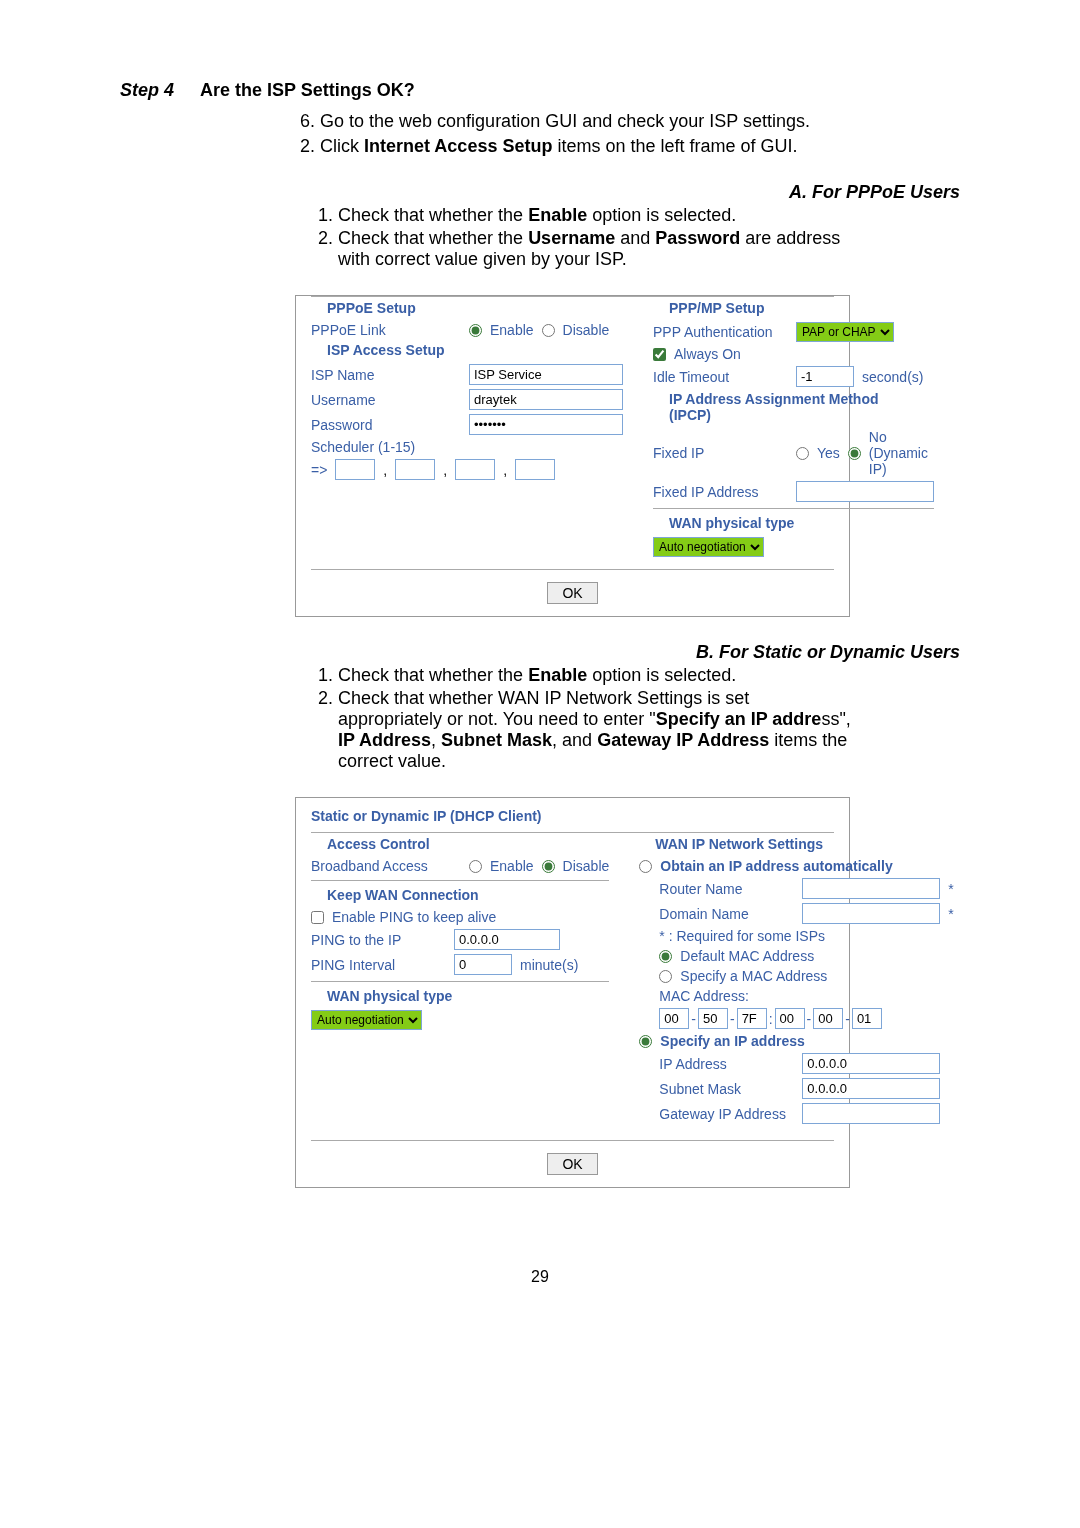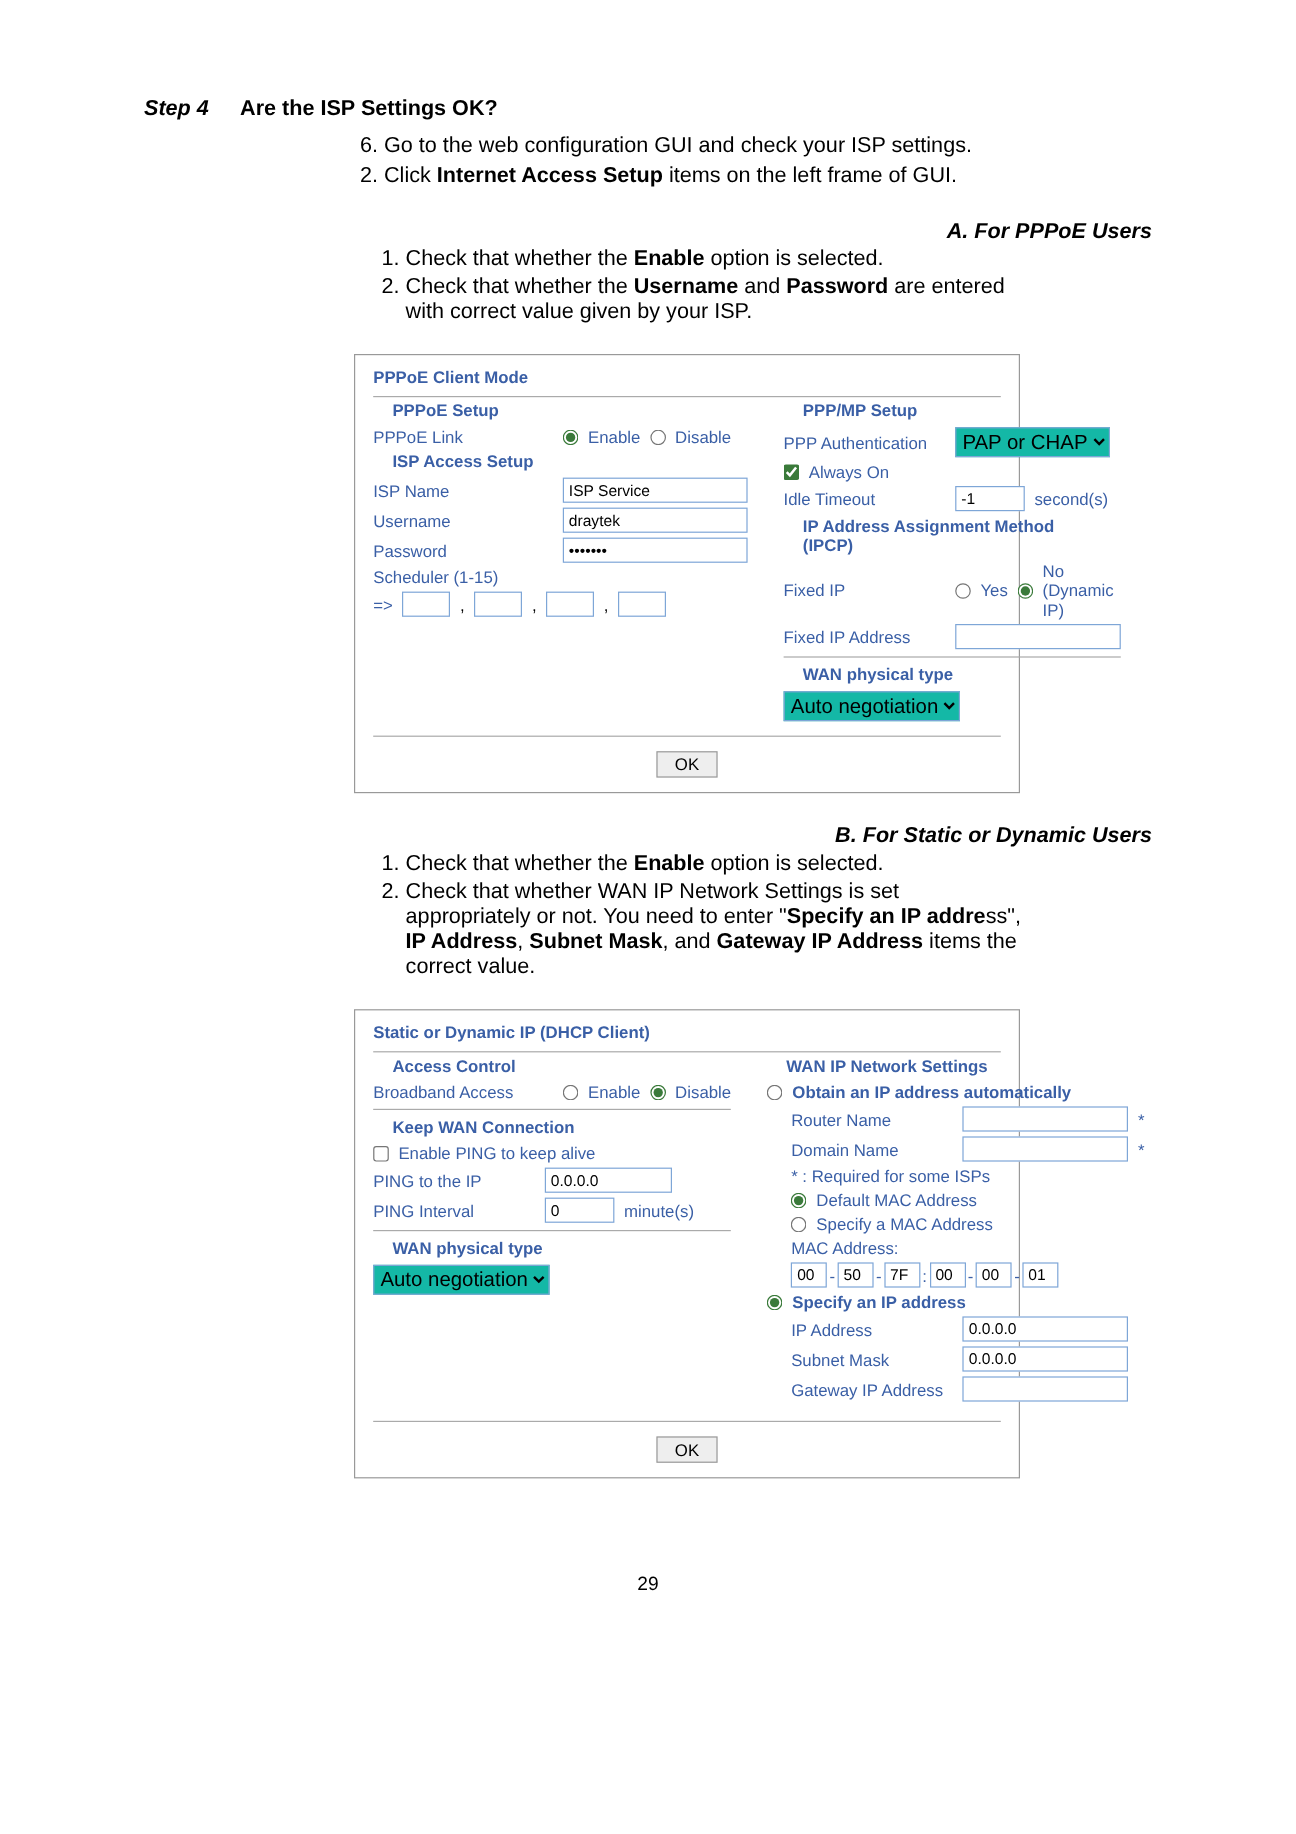--- a/index.html
+++ b/index.html
@@ -16,21 +16,21 @@
     .panel-header { color: #3a5fa6; font-weight: bold; padding: 10px 15px 8px; }
     .panel-body { display: flex; }
     .panel-col { flex: 1; padding: 0 15px 12px; }
     .panel-col.left { border-right: none; }
     .panel hr.sep { border: none; border-top: 1px solid #aaa; margin: 0 15px; }
     .group-title { color: #3a5fa6; font-weight: bold; margin: 3px 16px 6px; }
     .row { display: flex; align-items: center; margin: 4px 0; gap: 8px; }
     .lbl { color: #3a5fa6; min-width: 150px; }
     .lbl2 { color: #3a5fa6; min-width: 135px; }
     input[type=text], input[type=password] { border: 1px solid #7ea6d7; padding: 2px 4px; font-size: 13px; font-family: Arial; }
-    select { border: 1px solid #7ea6d7; font-size: 17px; padding: 1px; background: #14b8a6; }
+    select { border: 1px solid #7ea6d7; font-size: 12px; padding: 1px; background: #84cc16; }
     input[type=radio], input[type=checkbox] { accent-color: #3a7a3a; vertical-align: middle; }
     .radio-lbl { color: #3a5fa6; }
     .second { color: #3a5fa6; }
     .ok-btn { text-align: center; padding: 12px 0; }
     .ok-btn button { padding: 2px 14px; font-size: 14px; border: 1px solid #999; background: #eee; }
     .star { color: #3a5fa6; }
     .page-num { text-align: center; margin-top: 80px; font-size: 16px; }
     .mac-inp { width: 30px; }
     .sched-inp { width: 40px; }
   </style>
@@ -44,26 +44,25 @@
 <div class="sub">6. Go to the web configuration GUI and check your ISP settings.</div>
 <div class="sub">
   <span>2. Click </span><b>Internet Access Setup</b><span> items on the left frame of GUI.</span>
 </div>
 
 <div class="section-title">A. For PPPoE Users</div>
 <div class="num-item">
   <span>1. Check that whether the </span><b>Enable</b><span> option is selected.</span>
 </div>
 <div class="num-item">
-  <span>2. Check that whether the </span><b>Username</b><span> and </span><b>Password</b><span> are entered</span>
+  <span>2. Check that whether the </span><b>Username</b><span> and </span><b>Password</b><span> are address</span>
 </div>
 <div class="num-item2">with correct value given by your ISP.</div>
 
 <div class="panel">
-  <div class="panel-header">PPPoE Client Mode</div>
   <hr class="sep">
   <div class="panel-body">
     <div class="panel-col left">
       <div class="group-title">PPPoE Setup</div>
       <div class="row">
         <span class="lbl">PPPoE Link</span>
         <input type="radio" checked="" style="">
           <span class="radio-lbl">Enable</span>
         <input type="radio" style="">
           <span class="radio-lbl">Disable</span>

